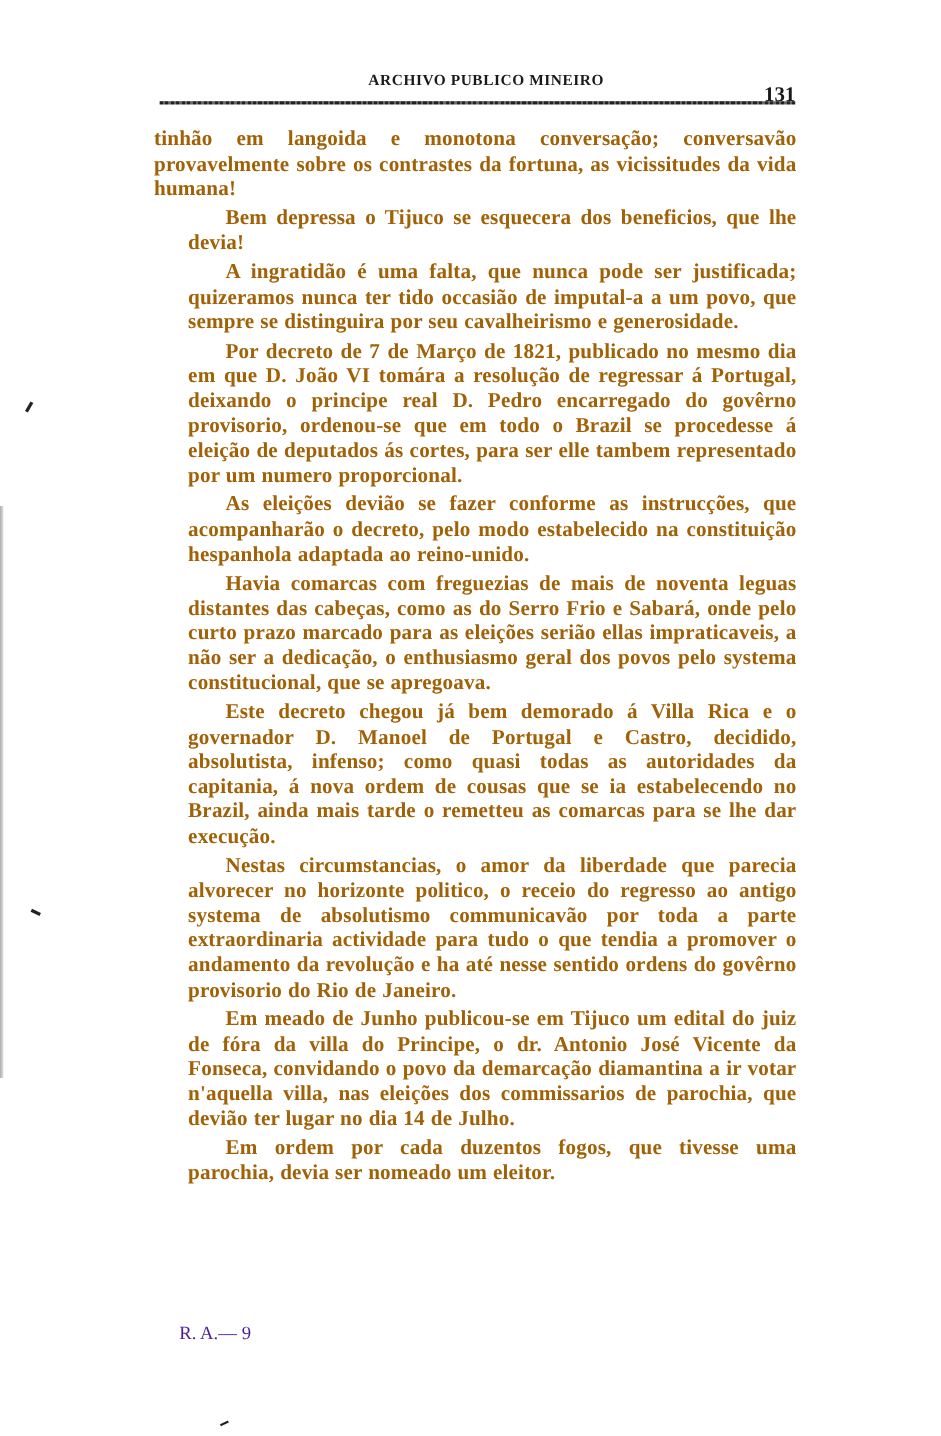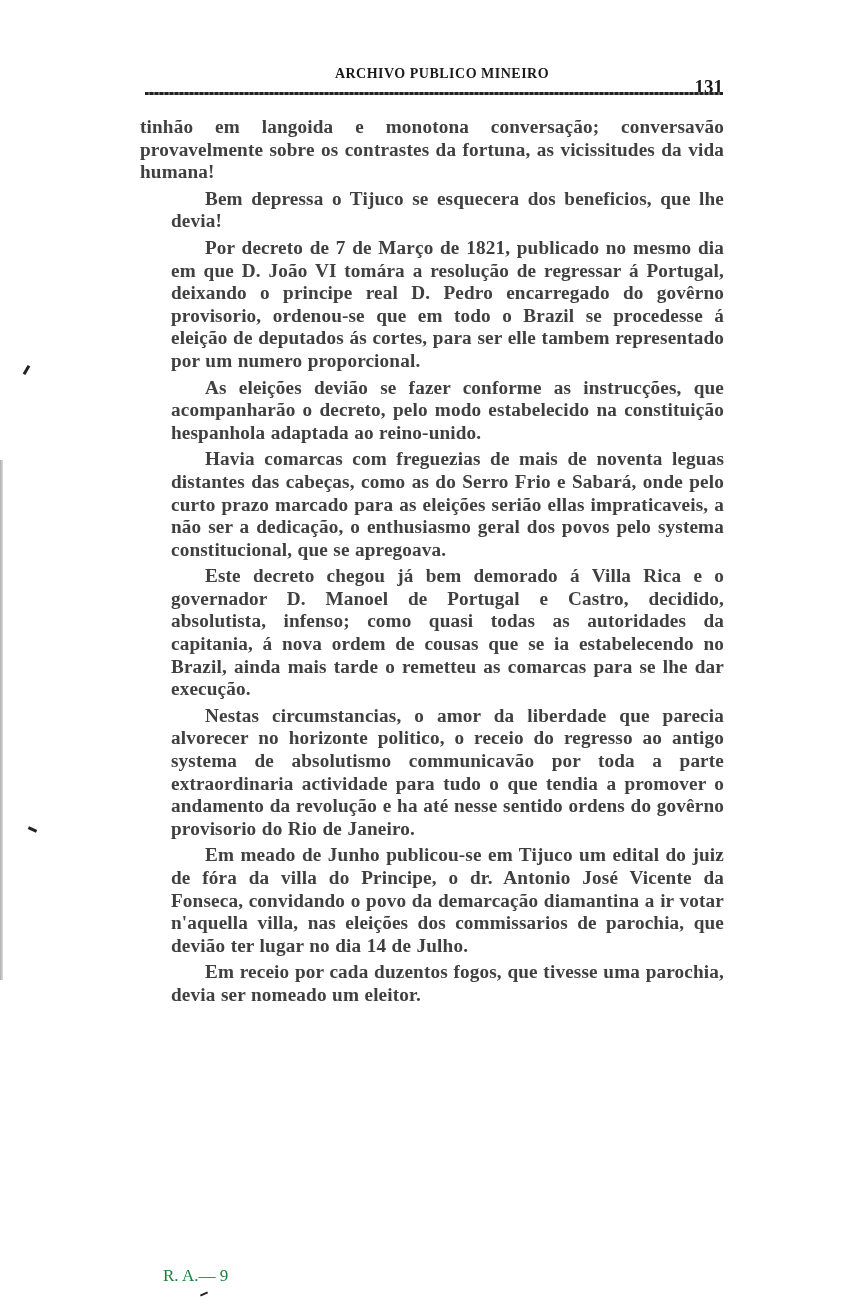--- a/index.html
+++ b/index.html
@@ -70,62 +70,63 @@
       left: 140px;
       top: 116px;
       width: 584px;
       font-family: "Liberation Serif", serif;
       font-size: 19.2px;
       line-height: 22.6px;
       text-align: justify;
       letter-spacing: 0.15px;
       word-spacing: 0.5px;
       font-weight: bold;
-      color: #404040;
+      color: #a16207;
     }
     .text-block p {
       margin: 0;
       text-indent: 34px;
       hyphens: manual;
     }
     .text-block p.continuation {
       text-indent: 0;
     }
     .text-block p + p {
       margin-top: 4px;
       margin-left: 31px;
     }
     .signature {
       position: absolute;
       left: 163px;
-      top: 1266px;
+      top: 1202px;
       font-family: "Liberation Serif", serif;
       font-size: 17px;
-      color: #15803d;
+      color: #4c1d95;
     }
   </style>
 </head>
 <body>
 
 <div class="left-edge"></div>
 <div class="speck speck-1"></div>
 <div class="speck speck-2"></div>
 <div class="speck speck-3"></div>
 
 <div class="header">
   <div class="running-title">ARCHIVO PUBLICO MINEIRO</div>
   <div class="page-number">131</div>
 </div>
 <div class="rule"></div>
 
 <div class="text-block">
   <p class="continuation">tinhão em langoida e monotona conversação; conversavão provavelmente sobre os contrastes da fortuna, as vicissitudes da vida humana!</p>
   <p>Bem depressa o Tijuco se esquecera dos beneficios, que lhe devia!</p>
+  <p>A ingratidão é uma falta, que nunca pode ser justificada; quizeramos nunca ter tido occasião de imputal-a a um povo, que sempre se distinguira por seu cavalheirismo e generosidade.</p>
   <p>Por decreto de 7 de Março de 1821, publicado no mesmo dia em que D. João VI tomára a resolução de regressar á Portugal, deixando o principe real D. Pedro encarregado do govêrno provisorio, ordenou-se que em todo o Brazil se procedesse á eleição de deputados ás cortes, para ser elle tambem representado por um numero proporcional.</p>
   <p>As eleições devião se fazer conforme as instrucções, que acompanharão o decreto, pelo modo estabelecido na constituição hespanhola adaptada ao reino-unido.</p>
   <p>Havia comarcas com freguezias de mais de noventa leguas distantes das cabeças, como as do Serro Frio e Sabará, onde pelo curto prazo marcado para as eleições serião ellas impraticaveis, a não ser a dedicação, o enthusiasmo geral dos povos pelo systema constitucional, que se apregoava.</p>
   <p>Este decreto chegou já bem demorado á Villa Rica e o governador D. Manoel de Portugal e Castro, decidido, absolutista, infenso; como quasi todas as autoridades da capitania, á nova ordem de cousas que se ia estabelecendo no Brazil, ainda mais tarde o remetteu as comarcas para se lhe dar execução.</p>
   <p>Nestas circumstancias, o amor da liberdade que parecia alvorecer no horizonte politico, o receio do regresso ao antigo systema de absolutismo communicavão por toda a parte extraordinaria actividade para tudo o que tendia a promover o andamento da revolução e ha até nesse sentido ordens do govêrno provisorio do Rio de Janeiro.</p>
   <p>Em meado de Junho publicou-se em Tijuco um edital do juiz de fóra da villa do Principe, o dr. Antonio José Vicente da Fonseca, convidando o povo da demarcação diamantina a ir votar n'aquella villa, nas eleições dos commissarios de parochia, que devião ter lugar no dia 14 de Julho.</p>
-  <p>Em receio por cada duzentos fogos, que tivesse uma parochia, devia ser nomeado um eleitor.</p>
+  <p>Em ordem por cada duzentos fogos, que tivesse uma parochia, devia ser nomeado um eleitor.</p>
 </div>
 
 <div class="signature">R. A.— 9</div>
 
 </body></html>

